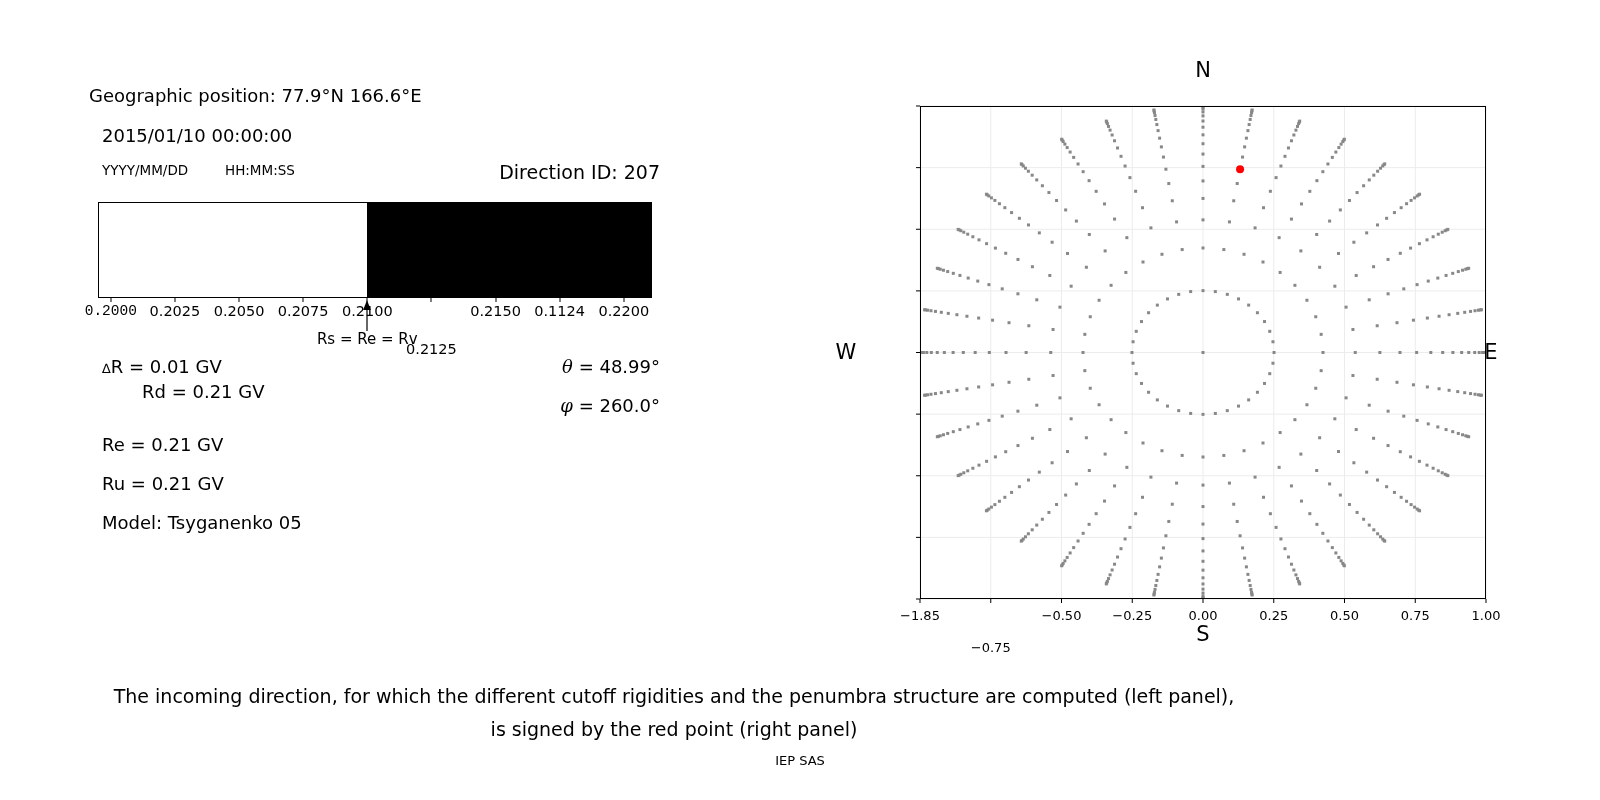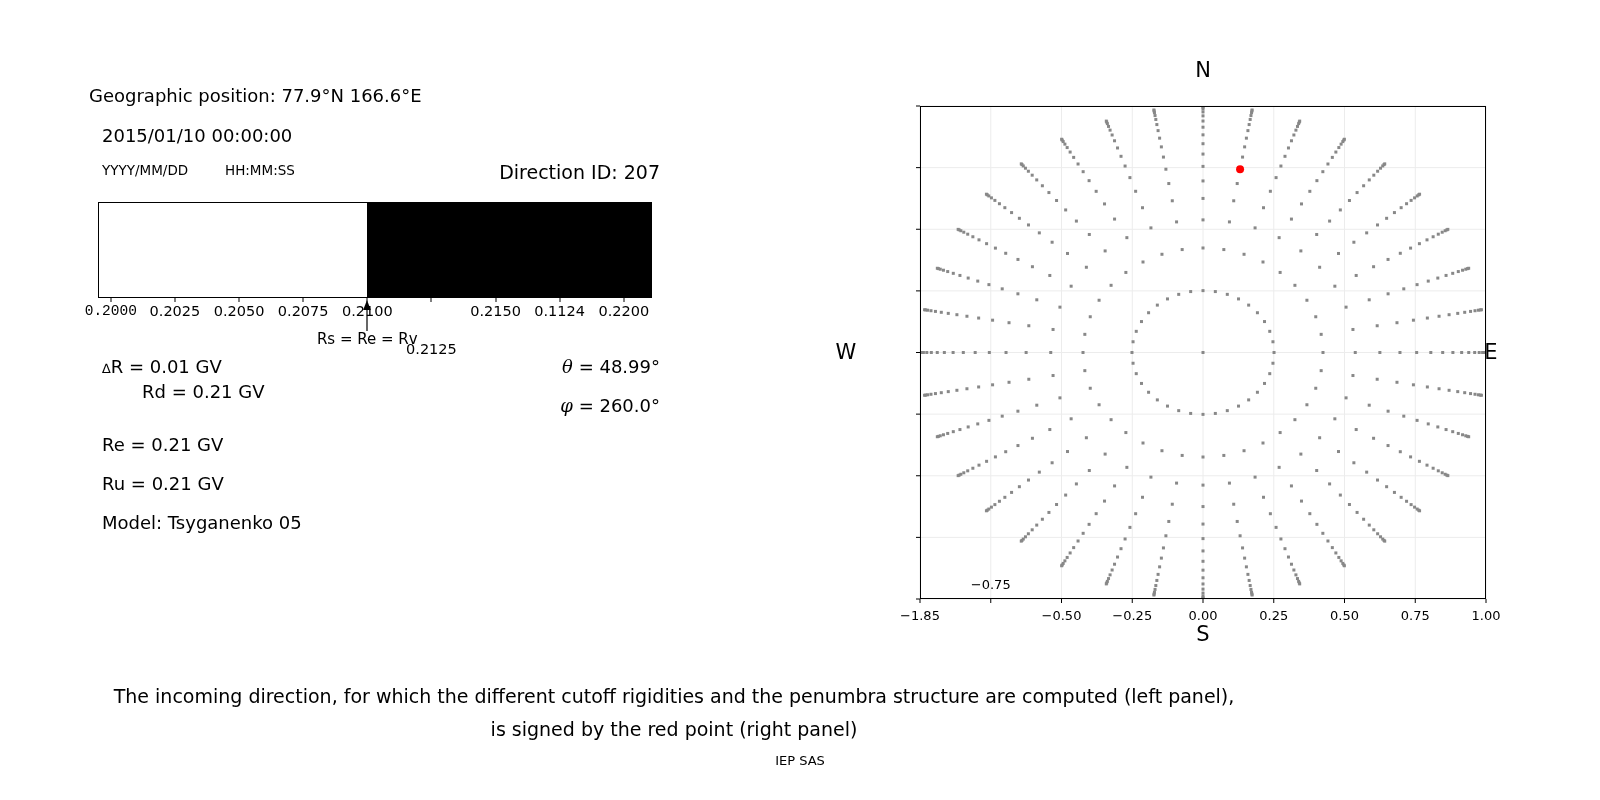--- a/index.html
+++ b/index.html
@@ -712,21 +712,21 @@
       <line x1="-4" y1="184.875" x2="0" y2="184.875" stroke="#000" stroke-width="1"></line>
       <line x1="424.5" y1="493" x2="424.5" y2="497" stroke="#000" stroke-width="1"></line>
       <line x1="-4" y1="123.25" x2="0" y2="123.25" stroke="#000" stroke-width="1"></line>
       <line x1="495.25" y1="493" x2="495.25" y2="497" stroke="#000" stroke-width="1"></line>
       <line x1="-4" y1="61.625" x2="0" y2="61.625" stroke="#000" stroke-width="1"></line>
       <line x1="566" y1="493" x2="566" y2="497" stroke="#000" stroke-width="1"></line>
       <line x1="-4" y1="0" x2="0" y2="0" stroke="#000" stroke-width="1"></line>
     </svg>
   <div class="abs" id="sky-labels" style="left:0; top:0;">
       <div class="xticklabel" style="left: 920px; top: 608px;">−1.85</div>
-      <div class="xticklabel" style="left: 990.75px; top: 577px;">−0.75</div>
+      <div class="xticklabel" style="left: 990.75px; top: 640px;">−0.75</div>
       <div class="xticklabel" style="left: 1061.5px; top: 608px;">−0.50</div>
       <div class="xticklabel" style="left: 1132.25px; top: 608px;">−0.25</div>
       <div class="xticklabel" style="left: 1203px; top: 608px;">0.00</div>
       <div class="xticklabel" style="left: 1273.75px; top: 608px;">0.25</div>
       <div class="xticklabel" style="left: 1344.5px; top: 608px;">0.50</div>
       <div class="xticklabel" style="left: 1415.25px; top: 608px;">0.75</div>
       <div class="xticklabel" style="left: 1486px; top: 608px;">1.00</div>
     </div>
 
   <div class="abs compass cx" style="left:1203px; top:58px;">N</div>

